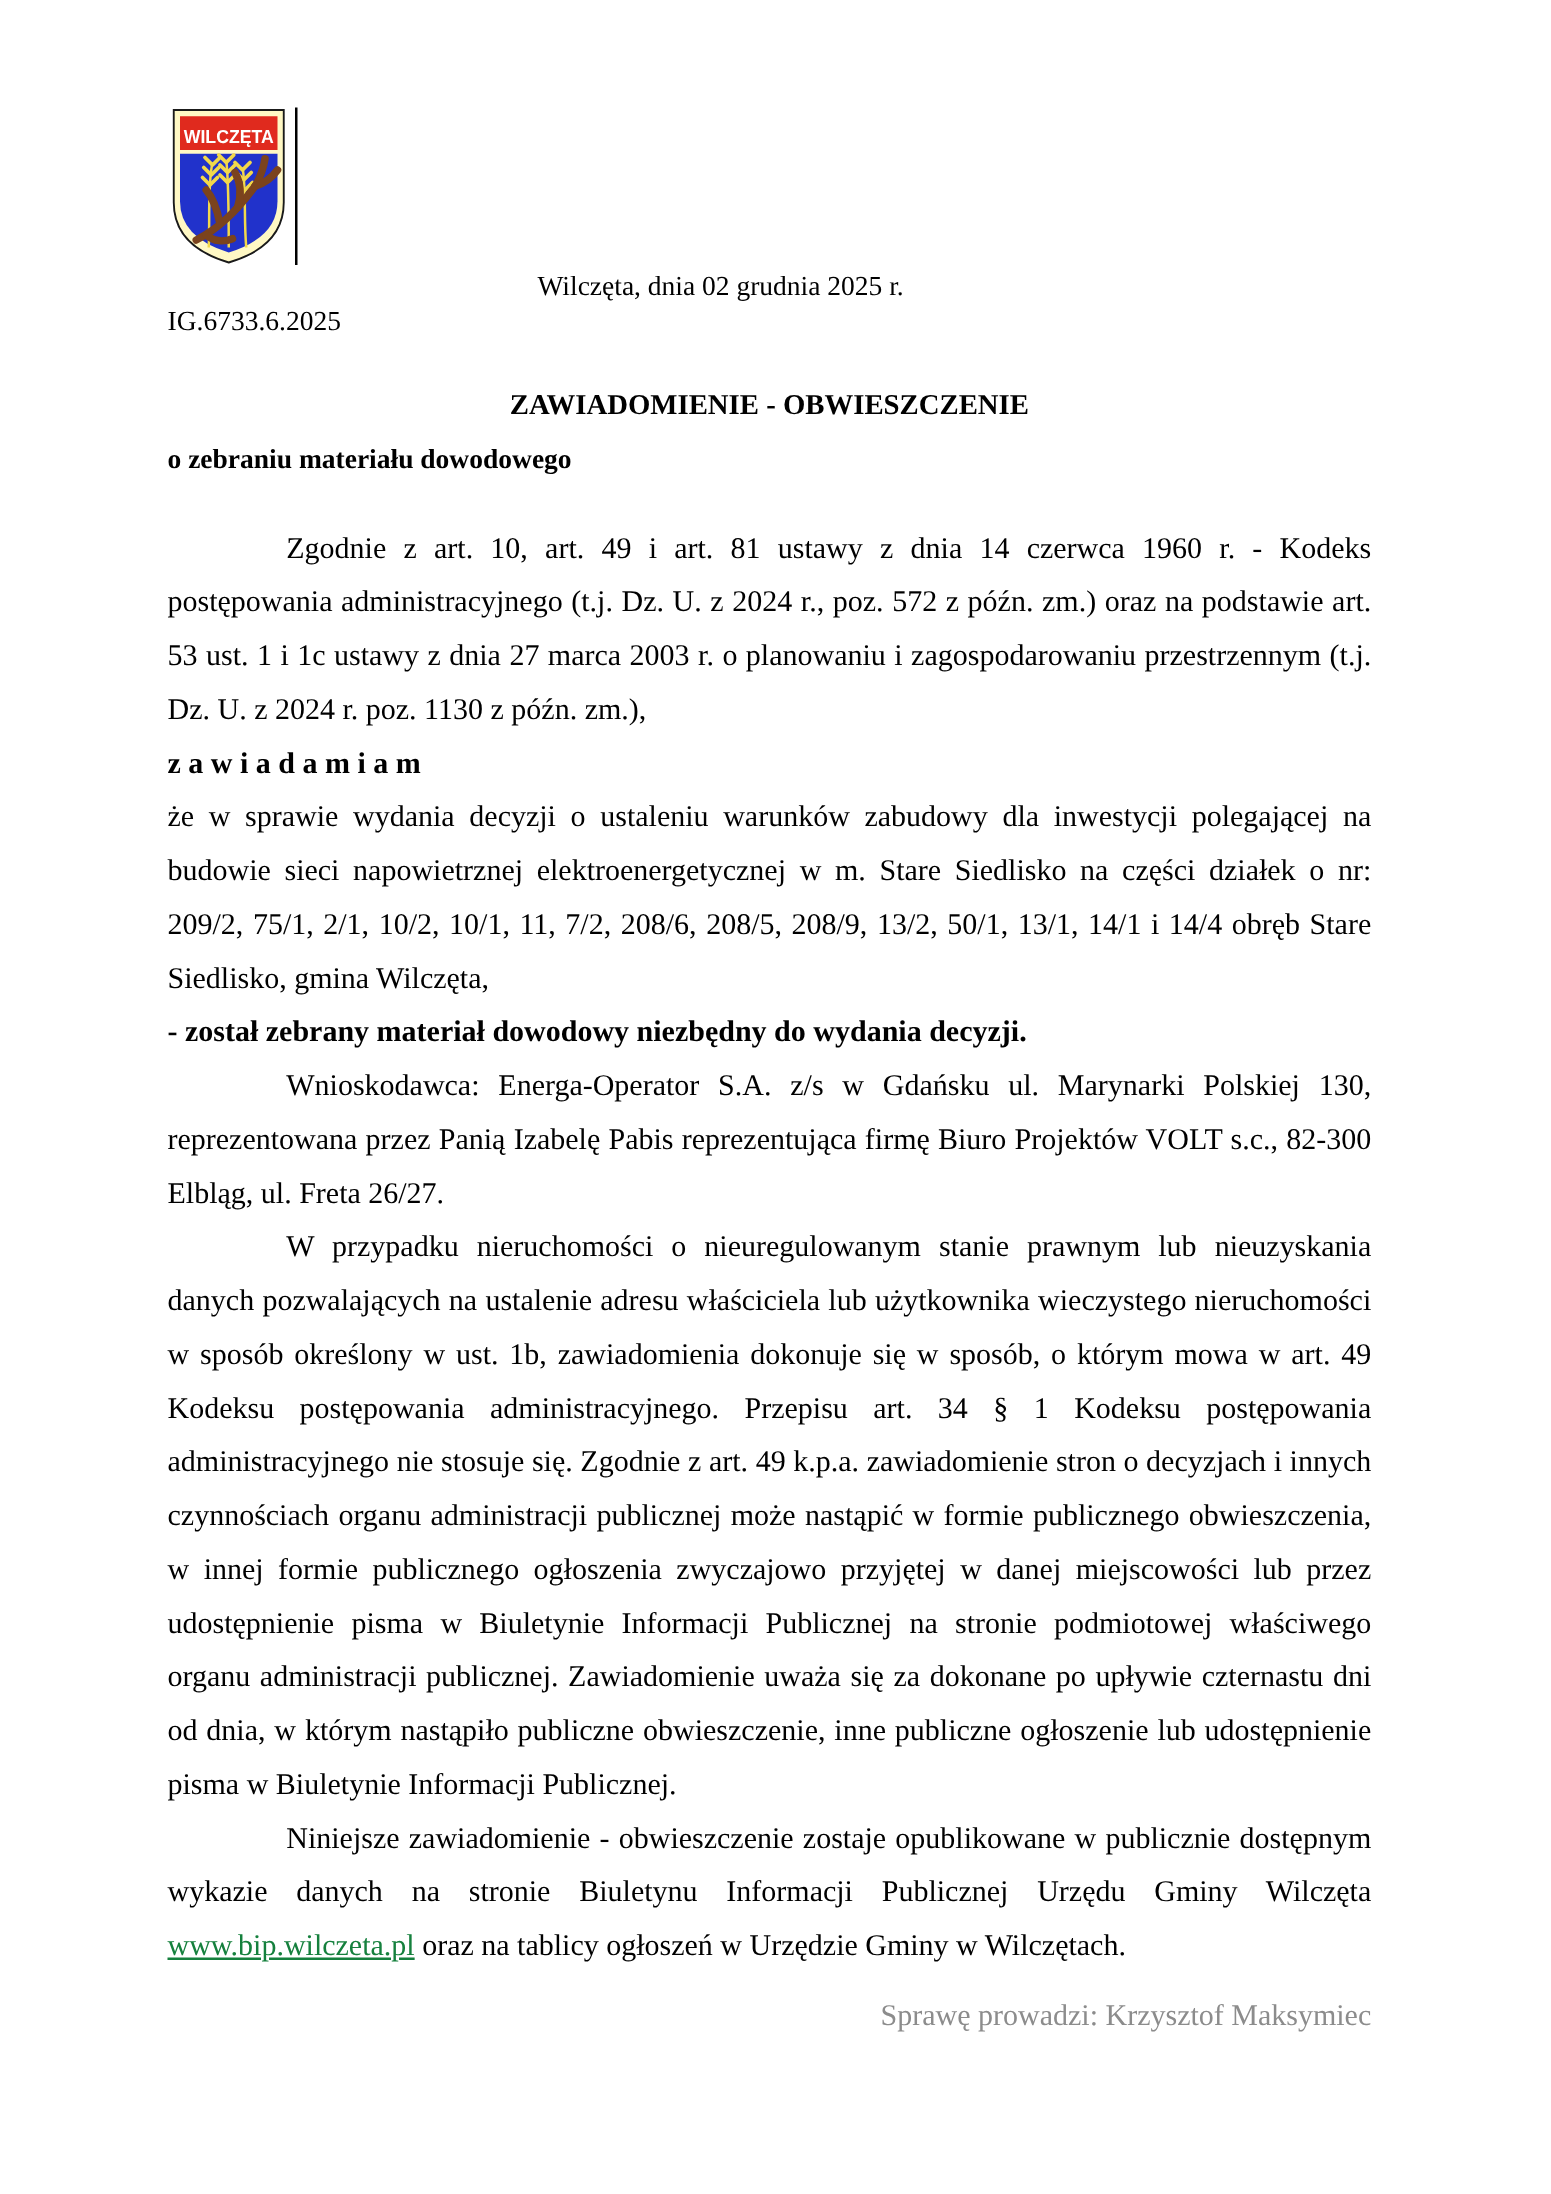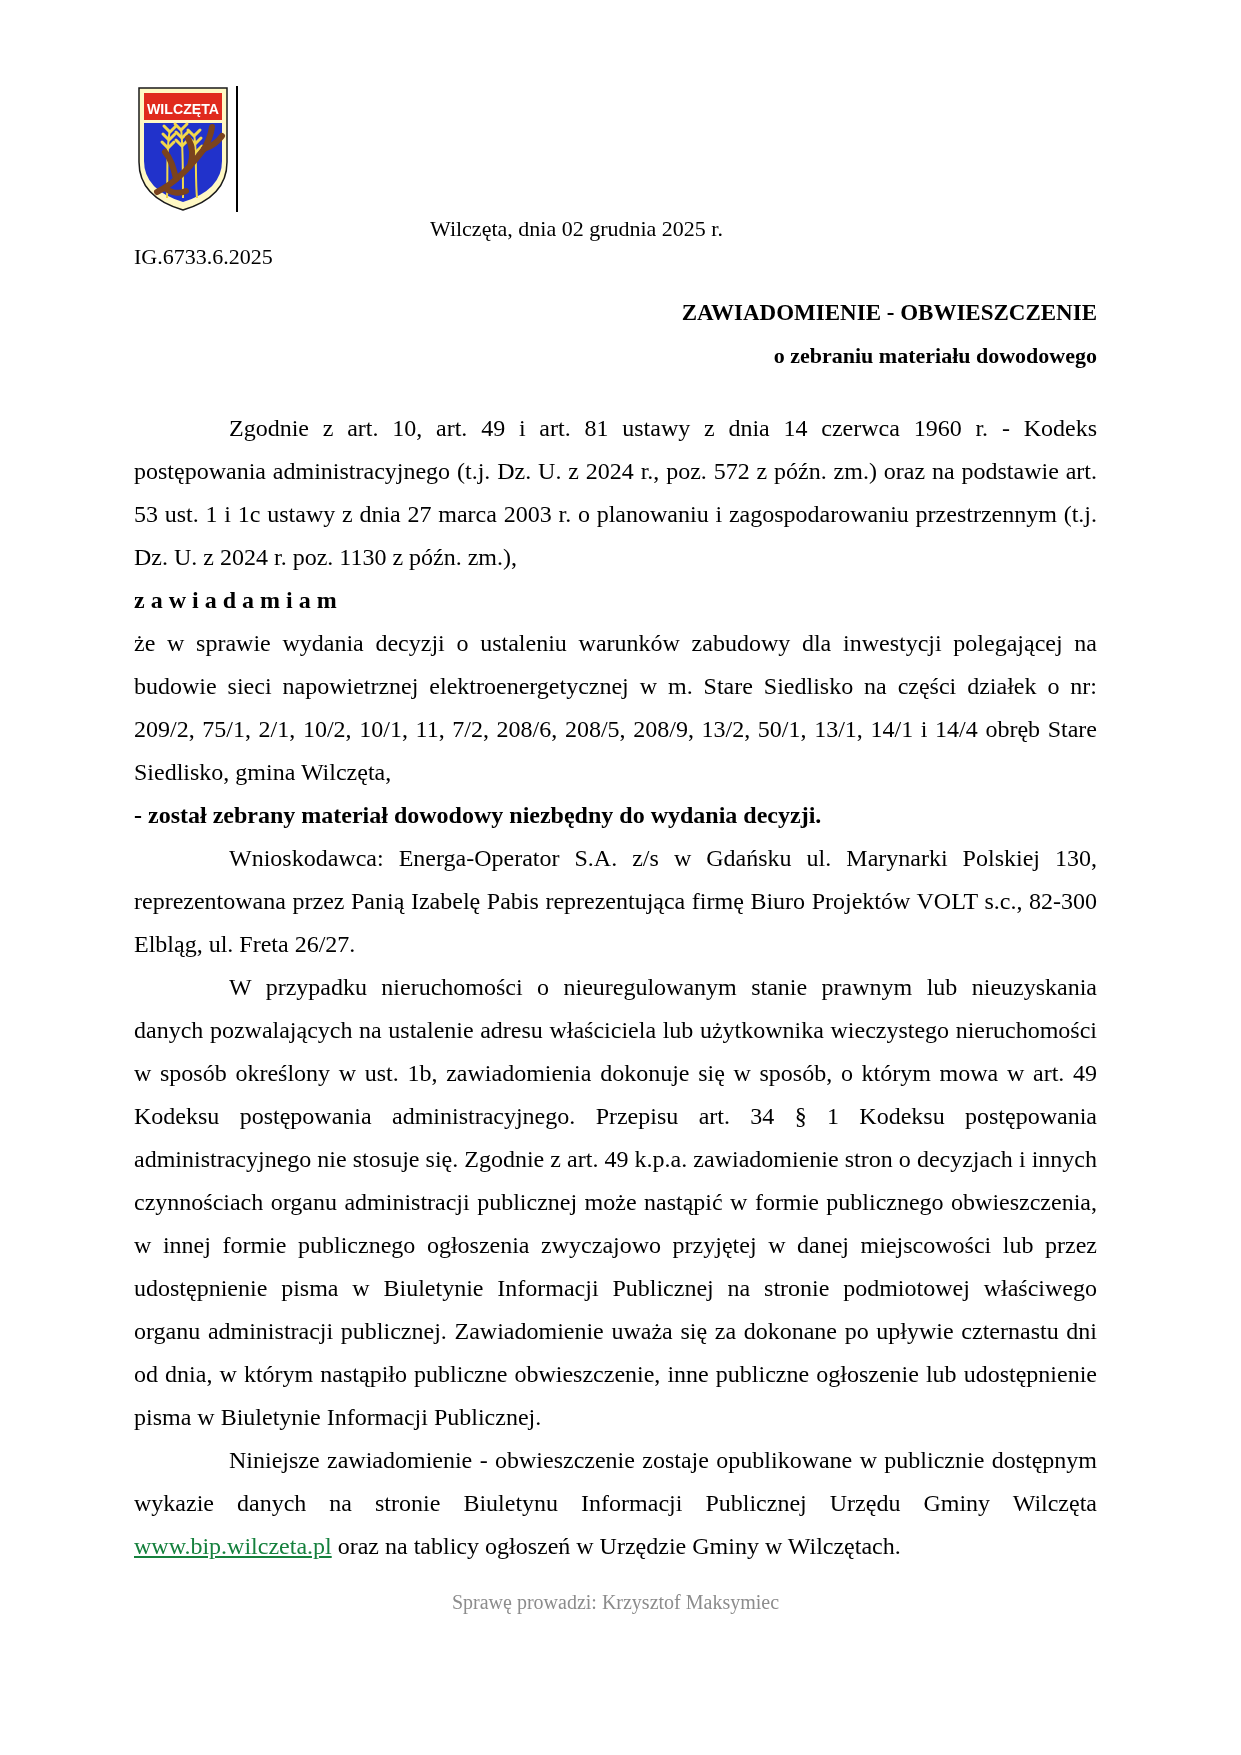--- a/index.html
+++ b/index.html
@@ -17,31 +17,31 @@
   
   .letterhead { display:flex; align-items:stretch; }
   .crest { width:92px; height:126px; flex:0 0 auto; margin-left:3px; }
   .lh-divider { width:0; border-left:2px solid #000; margin-left:7px; }
   .lh-text { padding-left:6px; padding-top:2px; font-size:21px; line-height:26px; white-space:nowrap; }
   .org-name { font-size:23px; font-weight:bold; line-height:28px; }
   
   .date-line { margin-top:4px; text-align:center; padding-right:78px; font-size:22px; line-height:26px; }
   .ref-number { margin-top:2px; font-size:22px; line-height:26px; }
   
-  .doc-title { margin-top:29px; text-align:right; font-size:23px; font-weight:bold; line-height:28px; }
-  .doc-subtitle { margin-top:15px; text-align:right; font-size:22px; font-weight:bold; line-height:27px; }
+  .doc-title { margin-top:40px; text-align:center; font-size:23px; font-weight:bold; line-height:28px; }
+  .doc-subtitle { margin-top:15px; text-align:left; font-size:22px; font-weight:bold; line-height:27px; }
   
   .document-body { margin-top:38px; font-size:24px; line-height:43px; text-align:justify; }
   .para { margin:0; }
   .para.indent { text-indent:95px; }
   .para.centered { text-align:left; text-indent:0; }
   .para.bold { font-weight:bold; }
   .doc-link { color:#15803d; text-decoration:underline; cursor:pointer; }
   
-  .page-footer { margin-top:20px; text-align:center; font-size:20px; line-height:28px; color:#8C8C8C; }
+  .page-footer { margin-top:20px; text-align:right; font-size:24px; line-height:28px; color:#8C8C8C; }
 </style>
 </head>
 <body>
 
 <div class="page">
 
   <div class="letterhead">
     <svg class="crest" viewBox="0 0 92 126" aria-hidden="true">
       <path d="M2,2 H90 V76 Q90,111 46,124 Q2,111 2,76 Z" stroke="#1a1a1a" stroke-width="1.5" fill="#FFF8C4"></path>
       <rect x="7" y="7" width="78" height="27" fill="#E02A1E"></rect>

